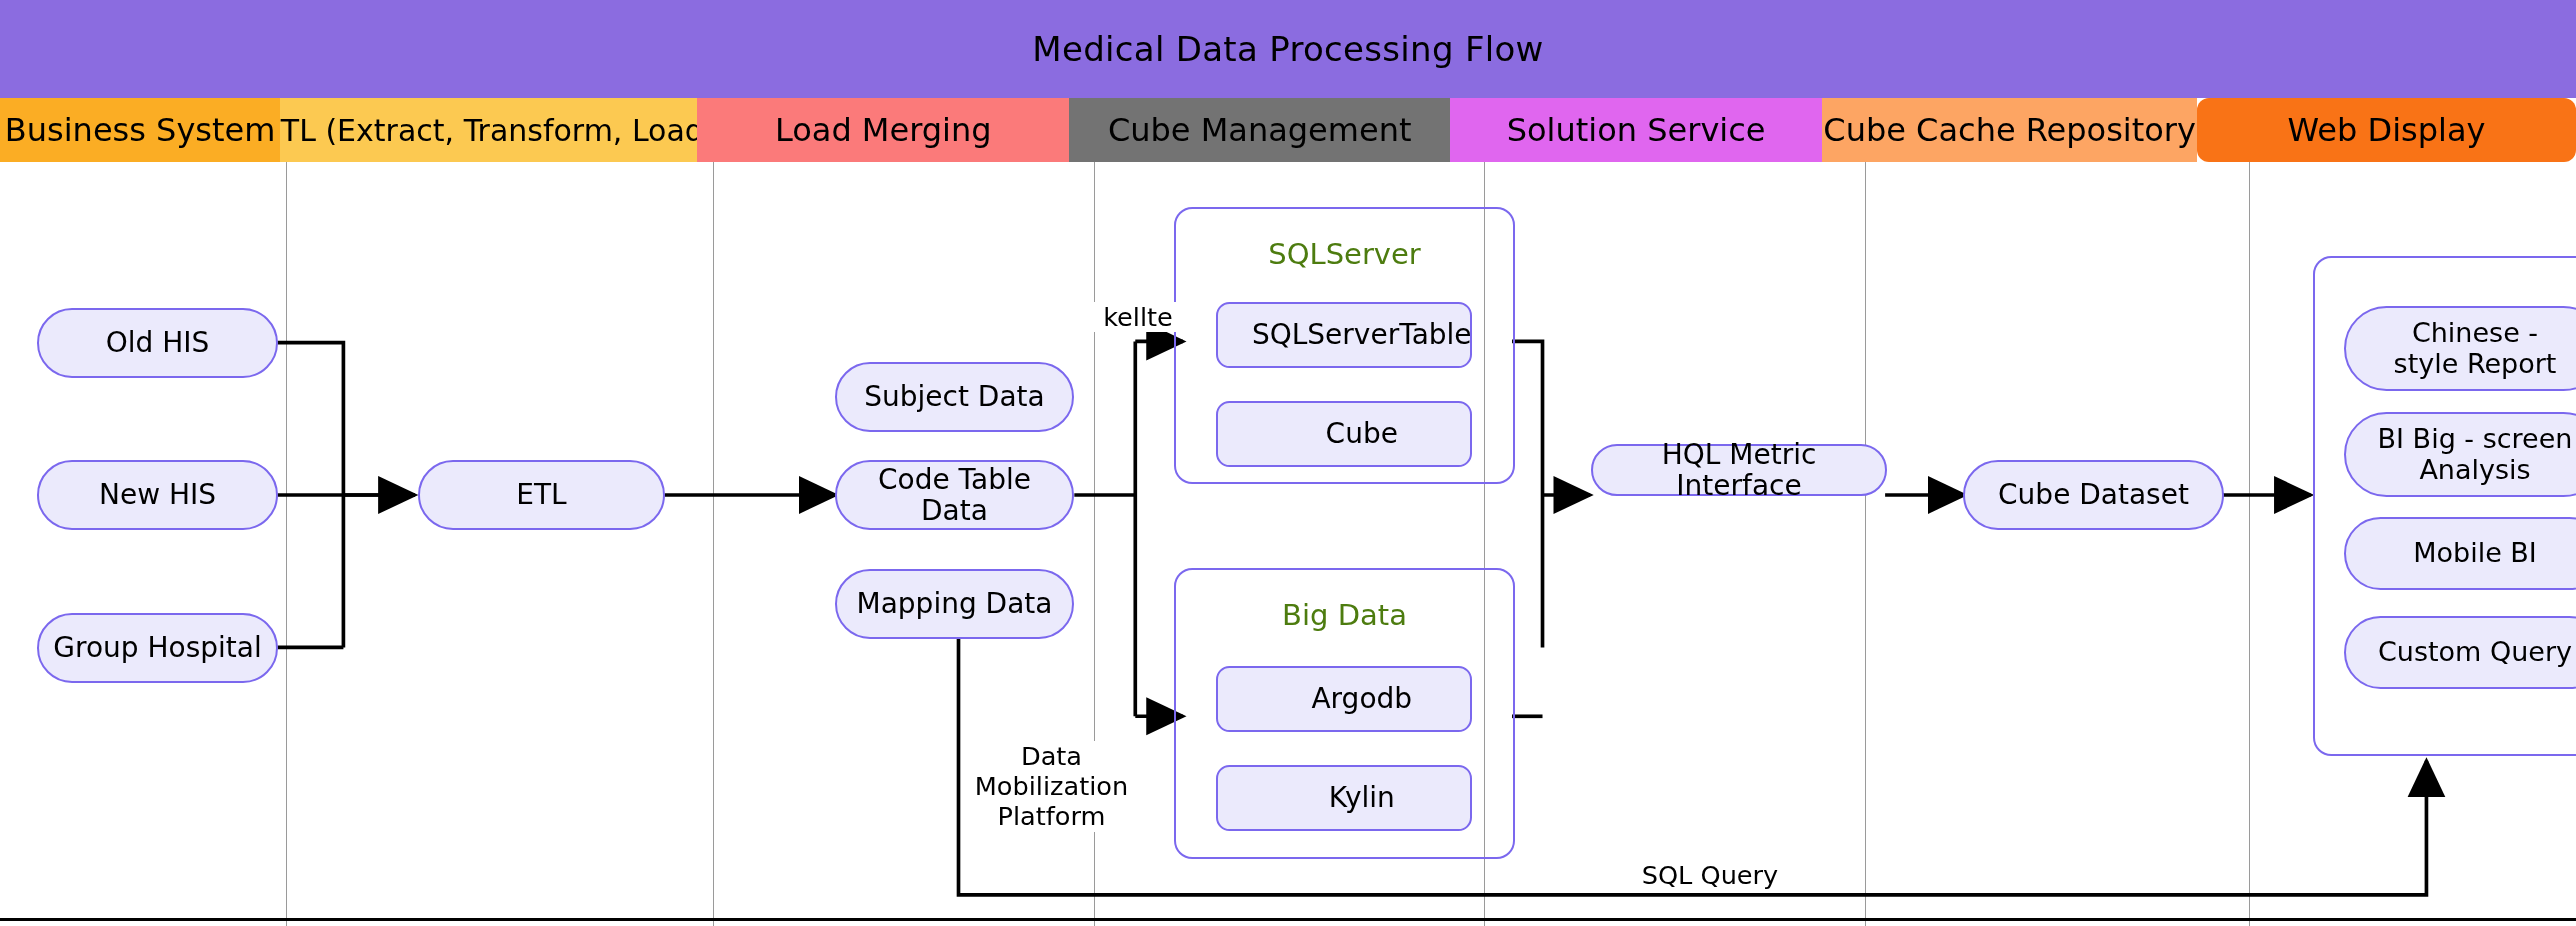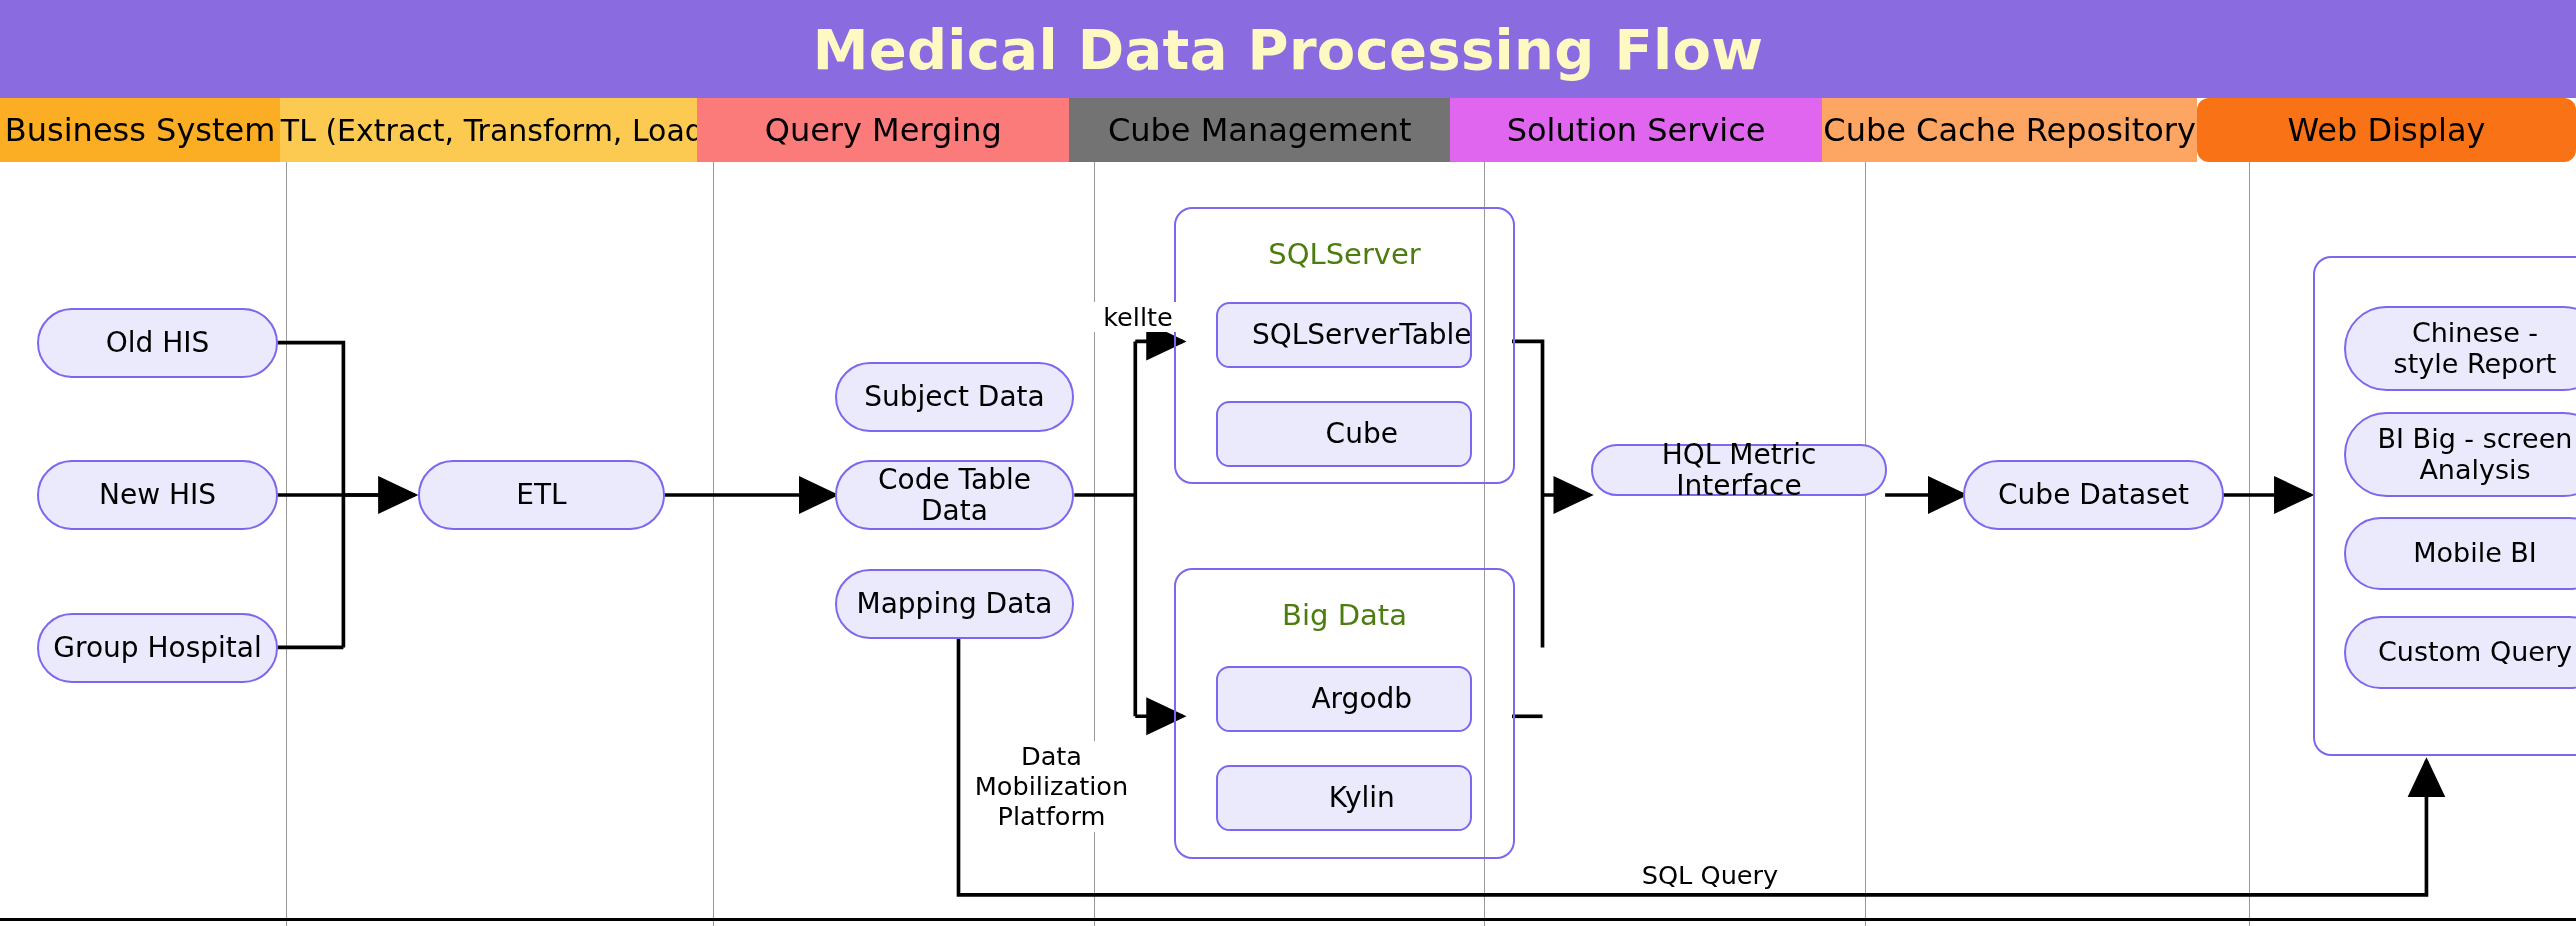--- a/index.html
+++ b/index.html
@@ -2,21 +2,21 @@
 <html style="font-size:9.8px"><head>
 <meta charset="utf-8">
 <style>
   html,body{margin:0;padding:0;background:#fff;}
   body{font-family:"DejaVu Sans","Liberation Sans",sans-serif;}
   #stage{position:relative;width:2576px;height:926px;background:#fff;overflow:hidden;}
 
   
   #title-bar{position:absolute;left:0;top:0;width:2576px;height:98px;
     background:#8b6ce0;display:flex;align-items:center;justify-content:center;}
-  #title-text{color:#fef9c3;font-size:56px;font-weight:bold;letter-spacing:0.3px;
+  #title-text{color:#000000;font-size:34px;font-weight:normal;letter-spacing:0.3px;
     font-family:"DejaVu Sans","Liberation Sans",sans-serif;}
 
   
   #lane-headers{position:absolute;left:0;top:98px;width:2576px;height:64px;display:flex;}
   .lane-head{display:flex;align-items:center;justify-content:center;
     font-size:32px;color:#000;box-sizing:border-box;overflow:hidden;white-space:nowrap;}
 
   
   #lane-bodies{position:absolute;left:0;top:162px;width:2576px;height:765px;display:flex;}
   .lane-body{box-sizing:border-box;border-right:1.8px solid #9a9a9a;height:100%;}
@@ -46,21 +46,21 @@
 
 <div id="stage">
 
   <div id="title-bar">
     <div id="title-text">Medical Data Processing Flow</div>
   </div>
 
   <div id="lane-headers">
     <div class="lane-head" style="width:287px;background:#fbad24;">Business System</div>
     <div class="lane-head" style="width:427px;background:#fcc951;font-size:30px;">ETL (Extract, Transform, Load)</div>
-    <div class="lane-head" style="width:381px;background:#fb7a7a;">Query Merging</div>
+    <div class="lane-head" style="width:381px;background:#fb7a7a;">Load Merging</div>
     <div class="lane-head" style="width:390px;background:#737373;">Cube Management</div>
     <div class="lane-head" style="width:381px;background:#e066ef;">Solution Service</div>
     <div class="lane-head" style="width:384px;background:#fda563;">Cube Cache Repository</div>
     <div class="lane-head" style="width:388px;background:#f97316;border-radius:12px;">Web Display</div>
   </div>
 
   <div id="lane-bodies">
     <div class="lane-body" style="width:287px;"></div>
     <div class="lane-body" style="width:427px;"></div>
     <div class="lane-body" style="width:381px;"></div>

